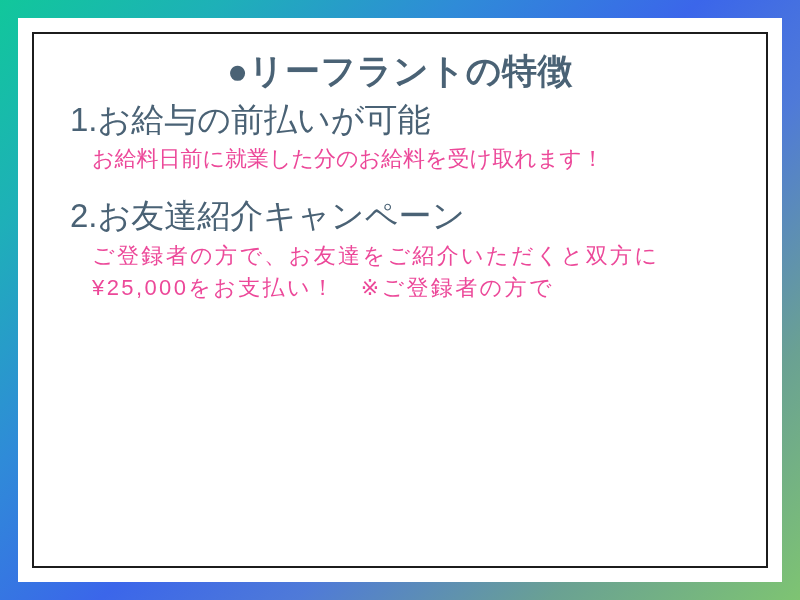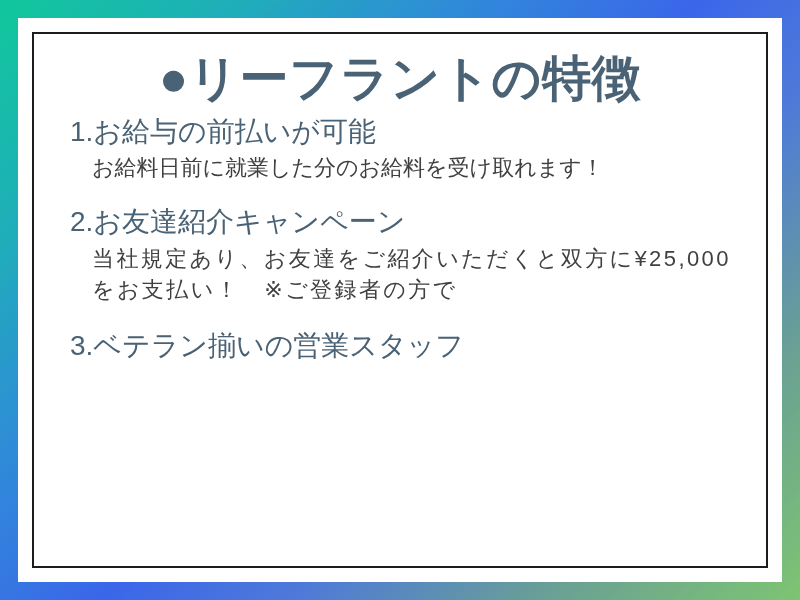--- a/index.html
+++ b/index.html
@@ -59,53 +59,53 @@
     left: -1px; top: -1px; right: -1px; bottom: -1px;
     border: 1px solid rgba(30,30,30,0.35);
     pointer-events: none;
   }
 
   
   .title {
     margin: 0;
     padding: 8px 0 6px 0;
     text-align: center;
-    font-size: 49px;
+    font-size: 35px;
     font-weight: 700;
     line-height: 1.1;
     color: #4a6275;
     letter-spacing: 0.5px;
     white-space: nowrap;
   }
 
   
   .features {
     list-style: none;
     margin: 0;
     padding: 0 0 0 14px;
   }
   .feature {
     margin: 0 0 4px 0;
   }
   .feature-heading {
     margin: 0;
-    font-size: 28px;
+    font-size: 33px;
     font-weight: 400;
     line-height: 1.3;
     color: #4a6275;
     letter-spacing: 0px;
     white-space: nowrap;
   }
   .feature-body {
     margin: 2px 0 0 0;
     padding-left: 22px;
     font-size: 22px;
     font-weight: 400;
     line-height: 1.45;
-    color: #404040;
+    color: #ec4899;
   }
   .feature-body.spaced {
     letter-spacing: 2.4px;
   }
   .feature-body .underline {
     text-underline-offset: 2px;
   }
 
   
   .feature.item-1 { margin-top: 2px; }
@@ -123,23 +123,22 @@
 
       <ul class="features">
 
         <li class="feature item-1">
           <h2 class="feature-heading">1.お給与の前払いが可能</h2>
           <p class="feature-body">お給料日前に就業した分のお給料を受け取れます！</p>
         </li>
 
         <li class="feature item-2">
           <h2 class="feature-heading">2.お友達紹介キャンペーン</h2>
-          <p class="feature-body spaced"><span>当社規定あり、お友達をご紹介いただくと双方に</span><span class="underline">¥25,000</span><span>をお支払い！　※ご登録者の方で</span></p>
+          <p class="feature-body spaced"><span>ご登録者の方で、お友達をご紹介いただくと双方に</span><span class="underline">¥25,000</span><span>をお支払い！　※ご登録者の方で</span></p>
         </li>
 
         <li class="feature item-3">
-          <h2 class="feature-heading">3.ベテラン揃いの営業スタッフ</h2>
         </li>
 
       </ul>
     </div>
   </div>
 </div>
 
 </body></html>

